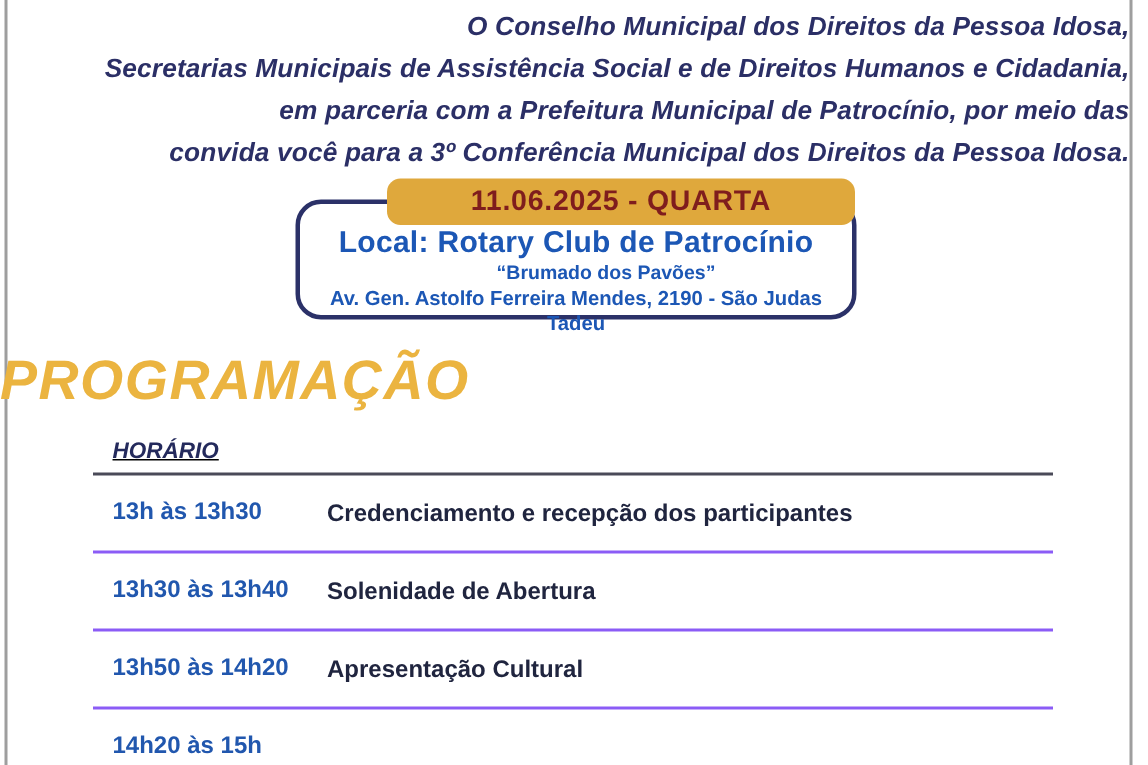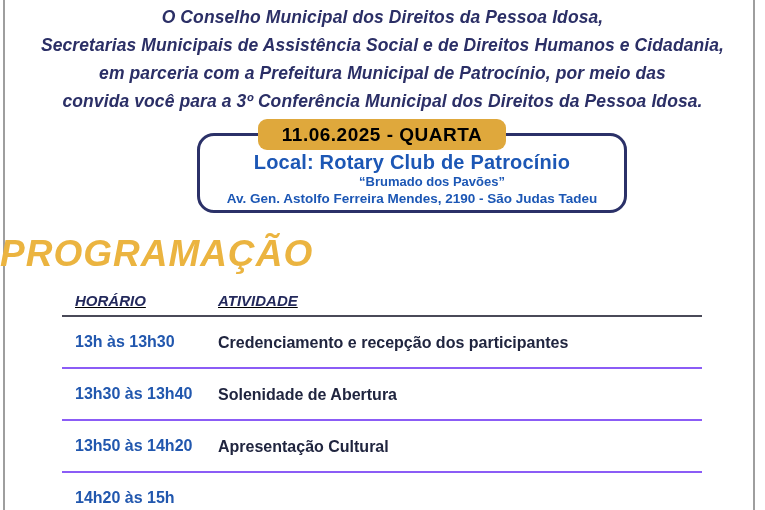--- a/index.html
+++ b/index.html
@@ -14,45 +14,45 @@
   .frame-line {
     position: absolute; top: 0; bottom: 0; width: 2px;
     background: #9e9e9e;
   }
   .frame-line.left  { left: 3px; }
   .frame-line.right { left: 753px; }
 
   
   .intro {
     position: absolute; top: 3px; left: 12px; right: 12px;
-    text-align: center;
+    text-align: right;
     font-weight: bold; font-style: italic;
     font-size: 17.5px; line-height: 28px;
     color: #2b2f66;
     letter-spacing: 0.1px;
   }
 
   
   .venue-box {
     position: absolute; left: 197px; top: 133px;
-    width: 430px; height: 80px;
+    width: 374px; height: 80px;
     box-sizing: border-box;
     border: 3px solid #2b3168;
     border-radius: 17px;
     background: #ffffff;
     text-align: center;
     padding-top: 15px;
     z-index: 1;
   }
   .date-badge {
     position: absolute; left: 258px; top: 119px;
-    width: 248px; height: 31px;
+    width: 312px; height: 31px;
     background: #dfa83c;
     border-radius: 9px;
-    color: #000000;
+    color: #7f1d1d;
     font-weight: bold;
     font-size: 19px; line-height: 31px;
     text-align: center;
     letter-spacing: 0.5px;
     z-index: 2;
   }
   .venue-name {
     color: #1c57b5; font-weight: bold;
     font-size: 20px; line-height: 23px;
     letter-spacing: 0.2px;
@@ -127,21 +127,20 @@
   <div class="venue-name">Local: Rotary Club de Patrocínio</div>
   <div class="venue-nickname">“Brumado dos Pavões”</div>
   <div class="venue-address">Av. Gen. Astolfo Ferreira Mendes, 2190 - São Judas Tadeu</div>
 </div>
 
 <div class="program-title">PROGRAMAÇÃO</div>
 
 <div class="schedule">
   <div class="sched-header">
     <div class="hcell time">HORÁRIO</div>
-    <div class="hcell">ATIVIDADE</div>
   </div>
   <div id="schedule-rows">
       <div class="sched-row">
         <div class="time-cell">13h às 13h30</div>
         <div class="activity-cell">
           <div>Credenciamento e recepção dos participantes</div>
         </div>
       </div>
       <div class="sched-row">
         <div class="time-cell">13h30 às 13h40</div>

